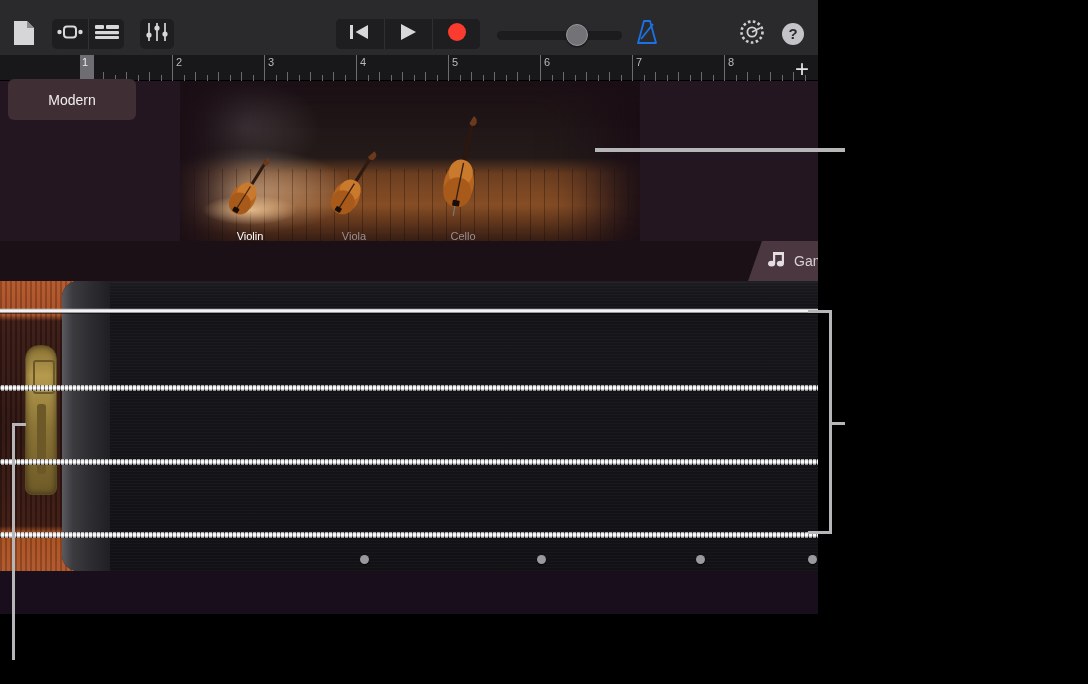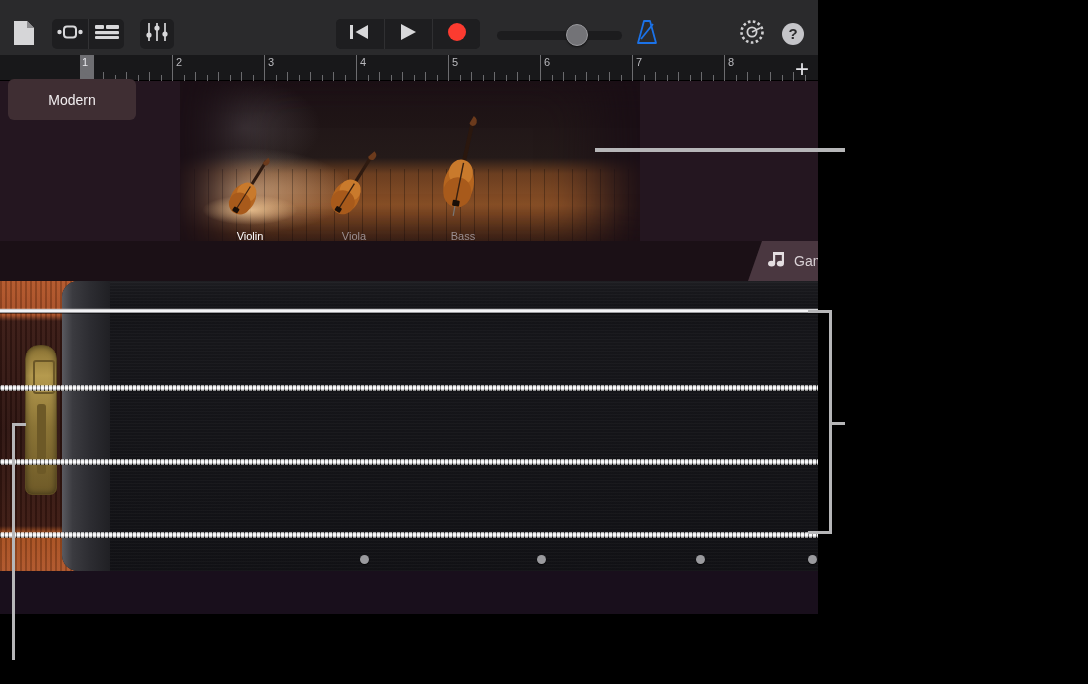--- a/index.html
+++ b/index.html
@@ -348,21 +348,21 @@
               <path d="M24 2 q6 3 3 9 q-4 3 -6 -1" fill="#6b3a1c"></path>
               <ellipse cx="21" cy="72" rx="15" ry="22" fill="#b5651f"></ellipse>
               <ellipse cx="21" cy="60" rx="12" ry="13" fill="#c97a2c"></ellipse>
               <ellipse cx="21" cy="80" rx="14" ry="15" fill="#a85a1b"></ellipse>
               <line x1="22" y1="50" x2="21" y2="92" stroke="#3a2010" stroke-width="1.4"></line>
               <rect x="18" y="88" width="7" height="6" rx="1" fill="#1a0f08"></rect>
               <line x1="21" y1="94" x2="21" y2="104" stroke="#777" stroke-width="1.2"></line>
             </g>
           </svg>
         </div>
-        <div class="label">Bass</div>
+        <div class="label">Cello</div>
       </div>
 
 
     </div>
 
     <div style="position:absolute; left:8px; top:79px; width:128px; height:41px; background:#3f2e33; border-radius:6px; display:flex; align-items:center; justify-content:center;">
       <span style="font-size:14px; color:#f2eef0;">Modern</span>
     </div>
 
     <div class="tab-row">

